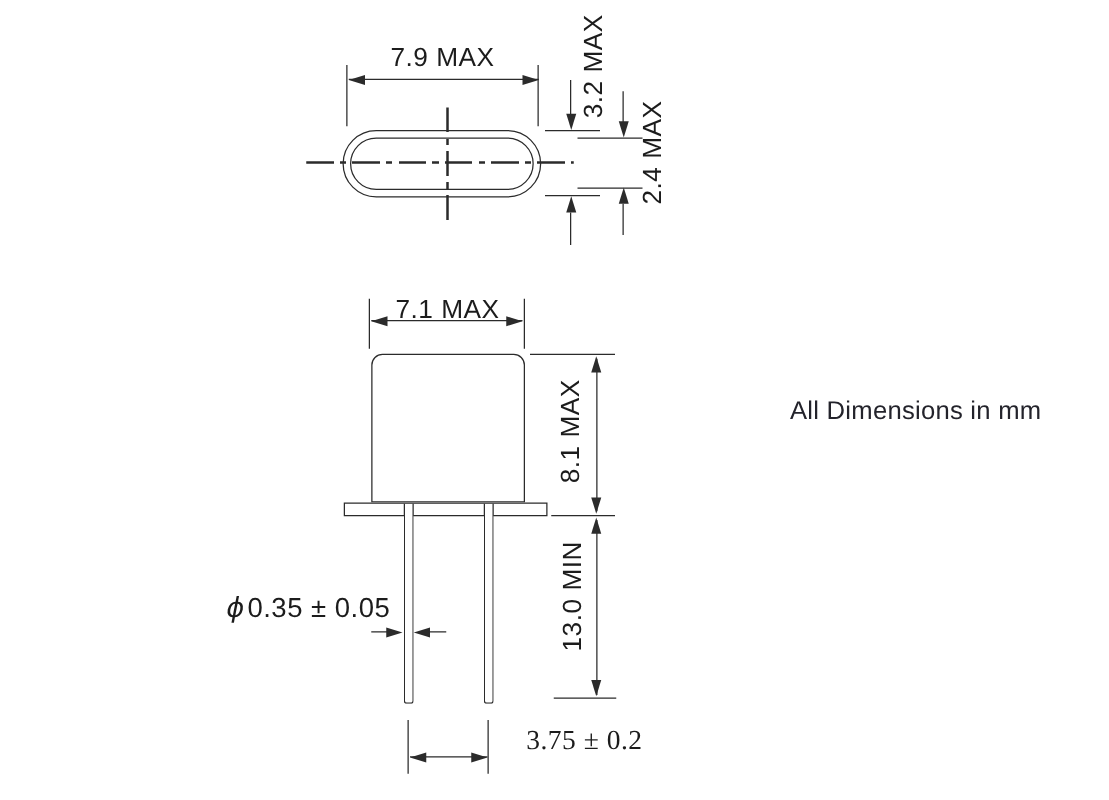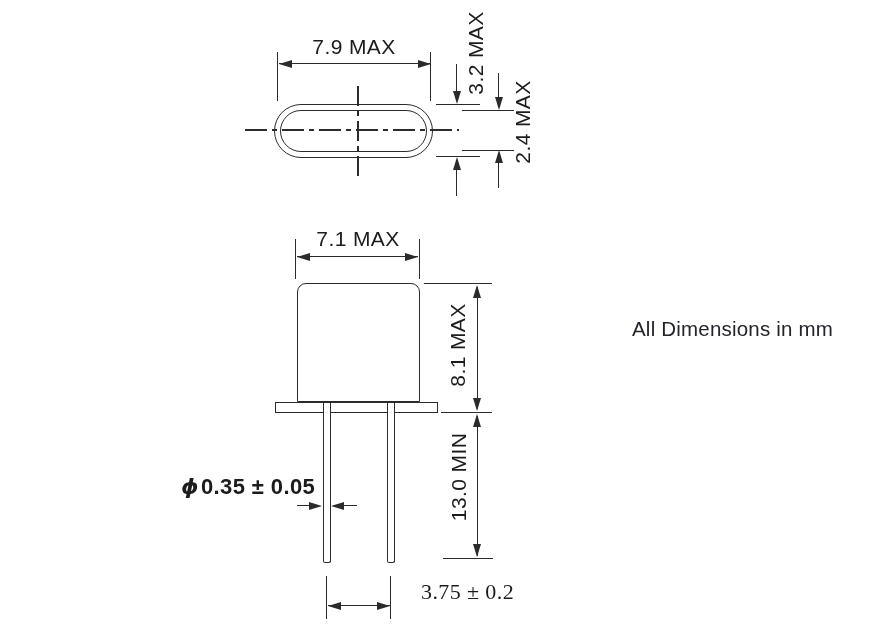--- a/index.html
+++ b/index.html
@@ -127,36 +127,36 @@
     <div class="vline" style="left:393.5px;top:403px;height:9px;width:1.1px;"></div>
 
     <div class="lead" style="left:323px;"></div>
     <div class="lead" style="left:387px;"></div>
 
     <div class="vline" style="left:295px;top:239px;height:40px;width:1.2px;"></div>
     <div class="vline" style="left:418.5px;top:239px;height:40px;width:1.2px;"></div>
     <div class="hline" style="left:297px;top:256px;width:121px;"></div>
     <div class="a-l" style="left:297px;top:253px;"></div>
     <div class="a-r" style="left:405px;top:253px;"></div>
-    <div class="dim ctr" style="left:358px;top:238px;">7.1 MAX</div>
+    <div class="dim ctr" style="left:358px;top:248px;">7.1 MAX</div>
 
     <div class="hline" style="left:424px;top:283px;width:68px;height:1.2px;"></div>
     <div class="hline" style="left:441px;top:412px;width:51px;height:1.2px;"></div>
     <div class="vline" style="left:476.5px;top:287px;height:122px;"></div>
     <div class="a-u" style="left:473px;top:285px;"></div>
     <div class="a-d" style="left:473px;top:398px;"></div>
     <div class="dim rot" style="left:457px;top:345px;">8.1 MAX</div>
 
     <div class="vline" style="left:476.5px;top:416px;height:140px;"></div>
     <div class="a-u" style="left:473px;top:414px;"></div>
     <div class="a-d" style="left:473px;top:544px;"></div>
     <div class="hline" style="left:443px;top:558px;width:50px;height:1.2px;"></div>
     <div class="dim rot" style="left:458px;top:477px;">13.0 MIN</div>
 
-    <div class="dim lft" style="left:181px;top:487px;font-weight:bold;">
+    <div class="dim lft" style="left:181px;top:487px;">
       <span class="phi-sym">ϕ</span><span class="phi-val">0.35 ± 0.05</span>
     </div>
     <div class="hline" style="left:297px;top:505px;width:14px;height:1.2px;"></div>
     <div class="a-r" style="left:309px;top:502px;"></div>
     <div class="a-l" style="left:331px;top:502px;"></div>
     <div class="hline" style="left:343px;top:505px;width:14px;height:1.2px;"></div>
 
     <div class="vline" style="left:326px;top:576px;height:43px;width:1.2px;"></div>
     <div class="vline" style="left:390px;top:576px;height:43px;width:1.2px;"></div>
     <div class="hline" style="left:328px;top:605px;width:62px;"></div>

